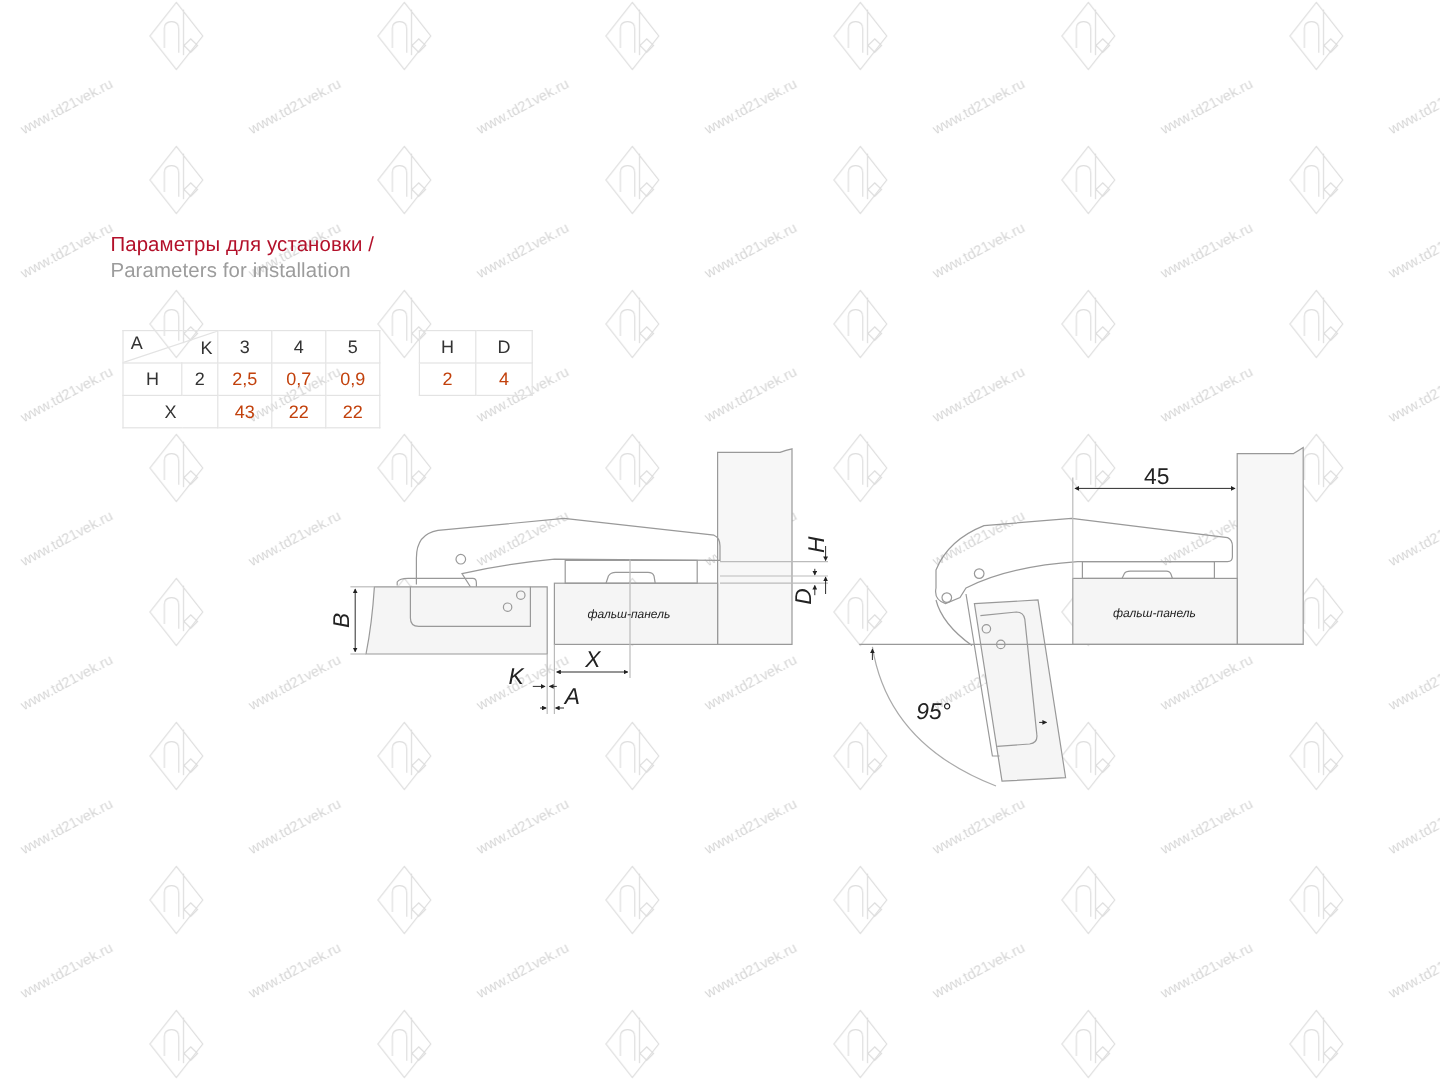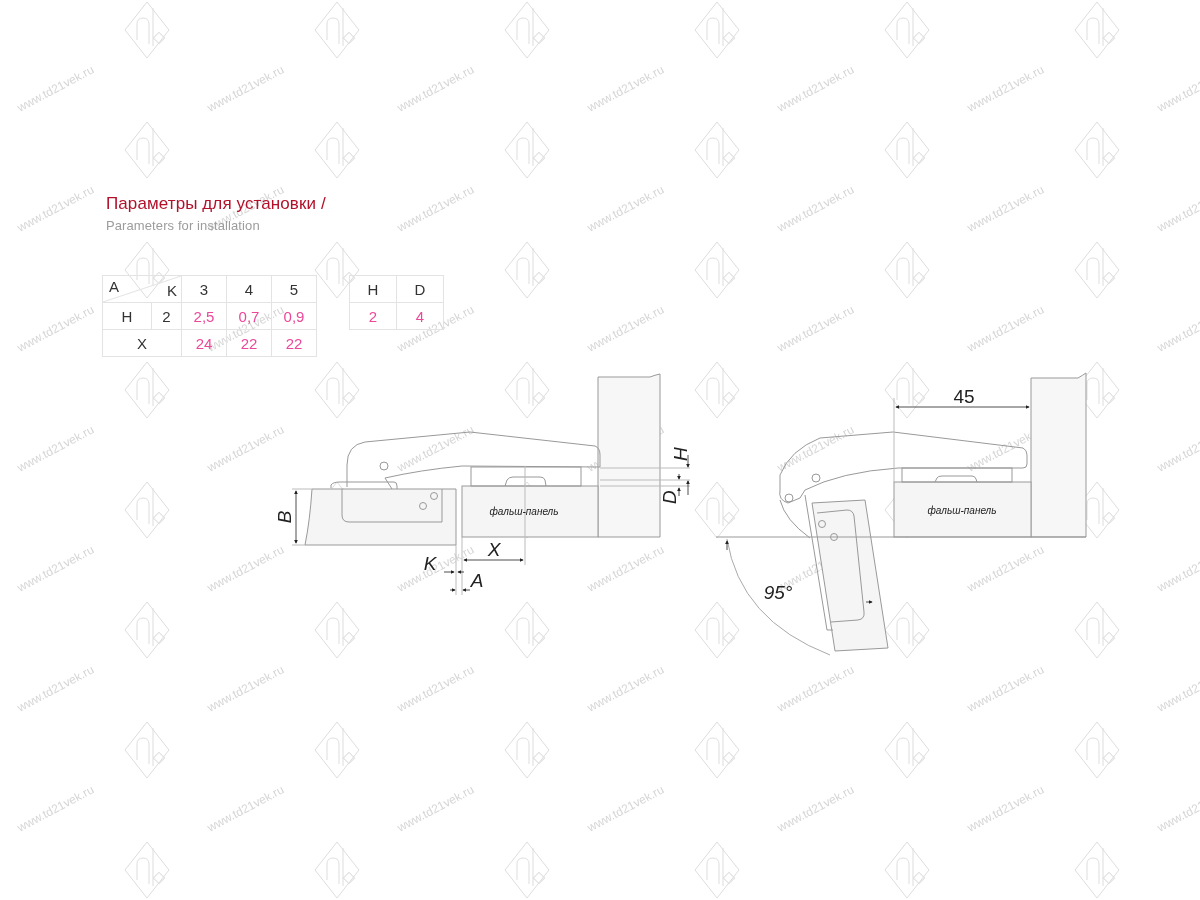--- a/index.html
+++ b/index.html
@@ -1,24 +1,24 @@
 <!DOCTYPE html>
 <html><head>
 <meta charset="utf-8">
 <style>
   html, body { margin:0; padding:0; background:#ffffff; }
   body { width:1200px; height:900px; position:relative; overflow:hidden;
          font-family:"Liberation Sans", "DejaVu Sans", sans-serif; }
   .wm-layer { position:absolute; left:0; top:0; width:1200px; height:900px; pointer-events:none; }
-  .title-block { position:absolute; left:106px; top:193px; }
+  .title-block { position:absolute; left:92px; top:193px; }
   .title-ru { font-size:17px; color:#b3102a; line-height:22px; letter-spacing:0.1px; }
-  .title-en { font-size:13px; color:#9c9c9c; line-height:22px; letter-spacing:0.1px; }
+  .title-en { font-size:17px; color:#9c9c9c; line-height:22px; letter-spacing:0.1px; }
   table.params { position:absolute; border-collapse:collapse; font-size:15px; color:#333; }
   table.params td { border:1px solid #e3e3e3; text-align:center; height:26px; padding:0; }
-  table.params td.light { color:#ec4899; }
+  table.params td.light { color:#c2410c; }
   #tbl-main { left:102px; top:275px; }
   #tbl-main td.c-diag { width:77px; position:relative; }
   #tbl-main td.c-h { width:48px; }
   #tbl-main td.c-k { width:29px; }
   #tbl-main td.c-v { width:44px; }
   .diag-a { position:absolute; left:6px; top:2px; }
   .diag-k { position:absolute; right:4px; bottom:3px; }
   .diag-line { position:absolute; left:0; top:0; width:100%; height:100%; }
   #tbl-hd { left:349px; top:275px; }
   #tbl-hd td { width:46px; }
@@ -66,21 +66,21 @@
   </tr>
   <tr>
     <td class="c-h">H</td>
     <td class="c-k">2</td>
     <td class="light">2,5</td>
     <td class="light">0,7</td>
     <td class="light">0,9</td>
   </tr>
   <tr>
     <td colspan="2">X</td>
-    <td class="light">24</td>
+    <td class="light">43</td>
     <td class="light">22</td>
     <td class="light">22</td>
   </tr>
 </tbody>
   </table>
 
 <table class="params" id="tbl-hd">
   <tbody>
       <tr>
     <td>H</td>

